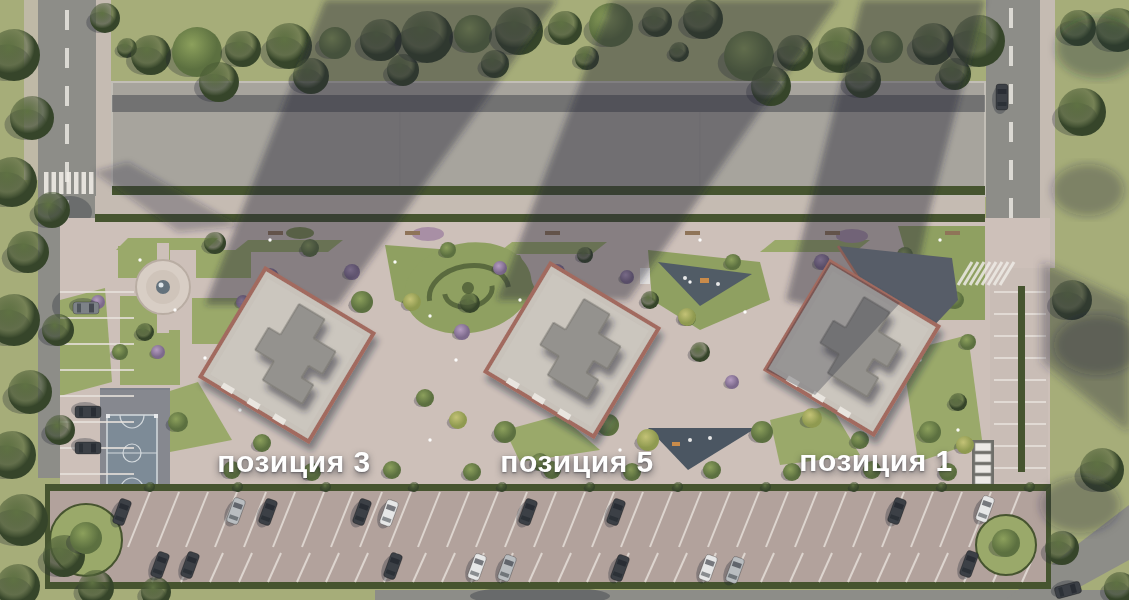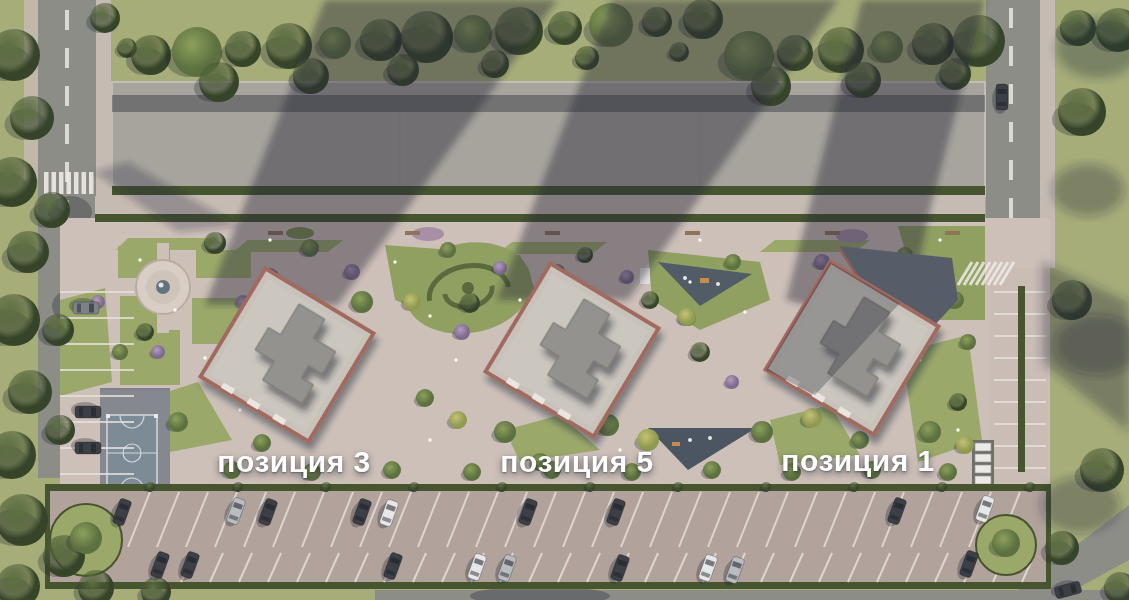--- a/index.html
+++ b/index.html
@@ -774,14 +774,14 @@
       <rect x="-40" y="56" width="13" height="6" fill="#e9e5df"></rect>
           <rect x="-10" y="56" width="13" height="6" fill="#e9e5df"></rect>
           <rect x="20" y="56" width="13" height="6" fill="#e9e5df"></rect>
     </g>
     <polygon points="830,262 900,303 815,395 766,370" fill="rgba(36,40,56,.30)"></polygon>
   </g>
 </svg>
 
   <div class="pos-label" style="left:294px;top:462px">позиция 3</div>
   <div class="pos-label" style="left:577px;top:462px">позиция 5</div>
-  <div class="pos-label" style="left:858px;top:461px">позиция 1</div>
+  <div class="pos-label" style="left:876px;top:461px">позиция 1</div>
 </div>
 
 </body></html>

